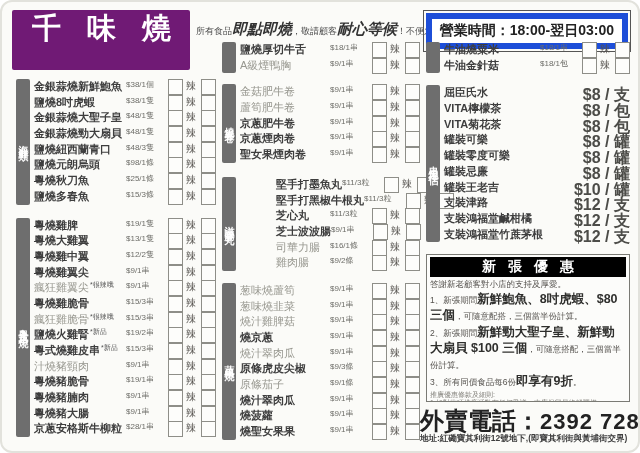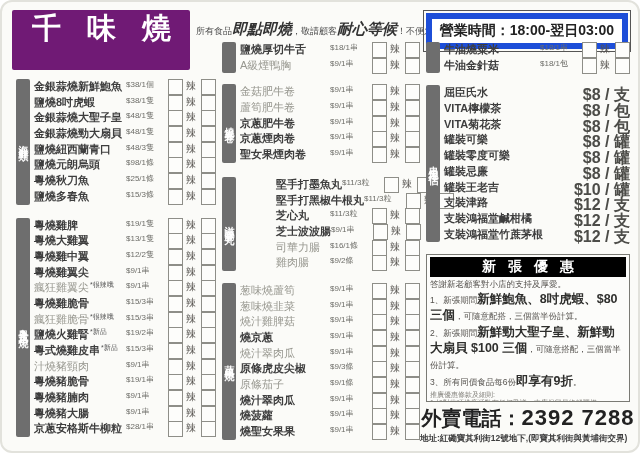--- a/index.html
+++ b/index.html
@@ -49,21 +49,21 @@
   .promo-title{background:#000000;color:#fff;text-align:center;font-size:14px;font-weight:bold;
                letter-spacing:12px;padding:1px 0 1px 12px;white-space:nowrap;}
   .promo-intro{font-size:8.5px;color:#55524e;margin-top:2px;line-height:11px;}
   .offer{line-height:13px;margin-top:1px;}
   .o-sm{font-size:8.5px;color:#55524e;}
   .o-bg{font-size:12.5px;font-weight:bold;color:#2f2f2d;}
   .terms-title{font-size:7px;color:#83817b;margin-top:2px;line-height:8px;}
   .term{font-size:7px;color:#83817b;line-height:8.5px;}
   
   .phone{position:absolute;left:418px;top:403px;width:216px;text-align:center;white-space:nowrap;color:#222;}
-  .phone-label{font-size:20px;font-weight:bold;margin-top:35px;}
+  .phone-label{font-size:24px;font-weight:bold;margin-top:35px;}
   .phone-number{font-size:22px;font-weight:bold;letter-spacing:1px;}
   .address{position:absolute;left:418px;top:431px;width:218px;font-size:8.5px;font-weight:bold;
            color:#3e3e3e;white-space:nowrap;}
 </style>
 </head>
 <body>
 
 <div class="page">
 
   <div class="logo">

